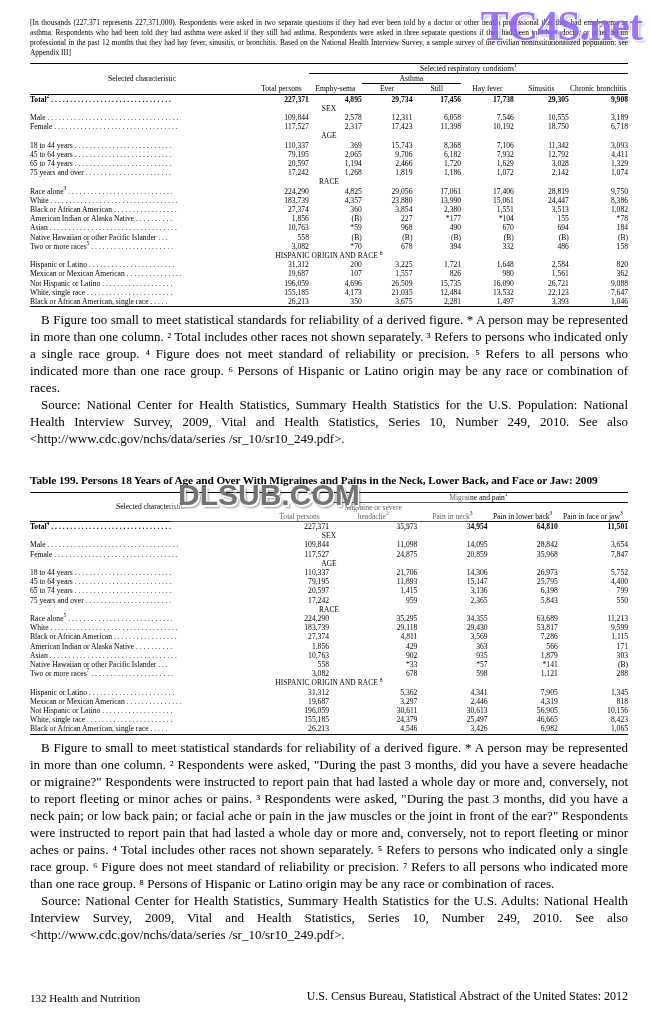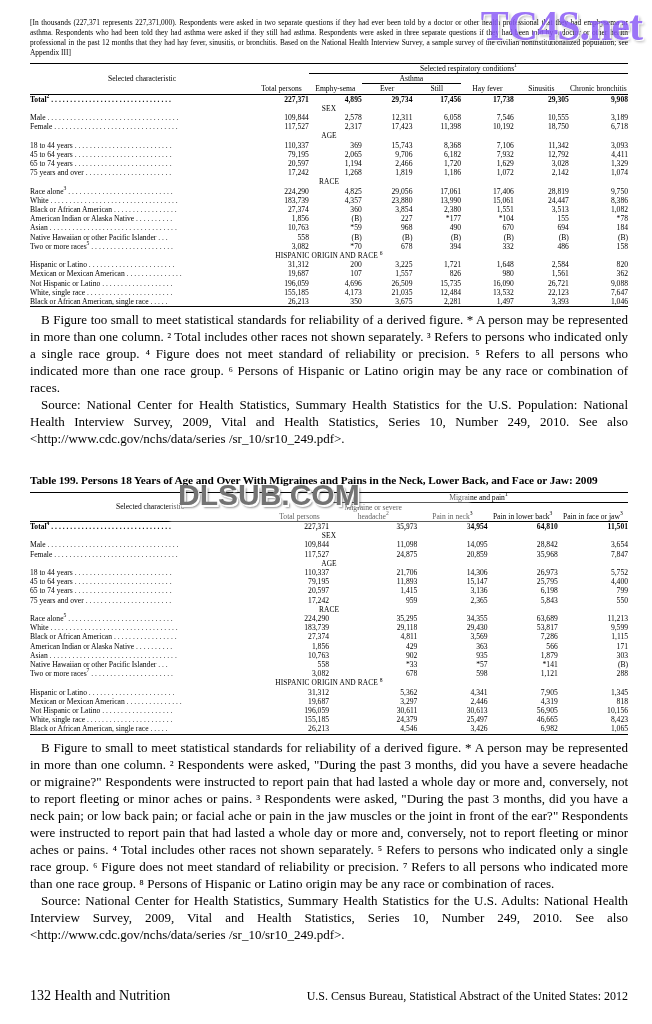--- a/index.html
+++ b/index.html
@@ -72,21 +72,21 @@
     text-align: justify;
     margin: 4px 0 0 0;
   }
   .footnotes .indent { text-indent: 11px; display: block; }
 
   .section2 { margin-top: 27px; }
 
   .pagefoot {
     position: absolute;
     left: 30px; bottom: 20px;
-    font-size: 14px;
+    font-size: 11px;
   }
   .pagefoot-right {
     position: absolute;
     right: 24px; bottom: 20px;
     font-size: 12px;
   }
 
   
   .wm { position: absolute; pointer-events: none; }
   .wm1 {

